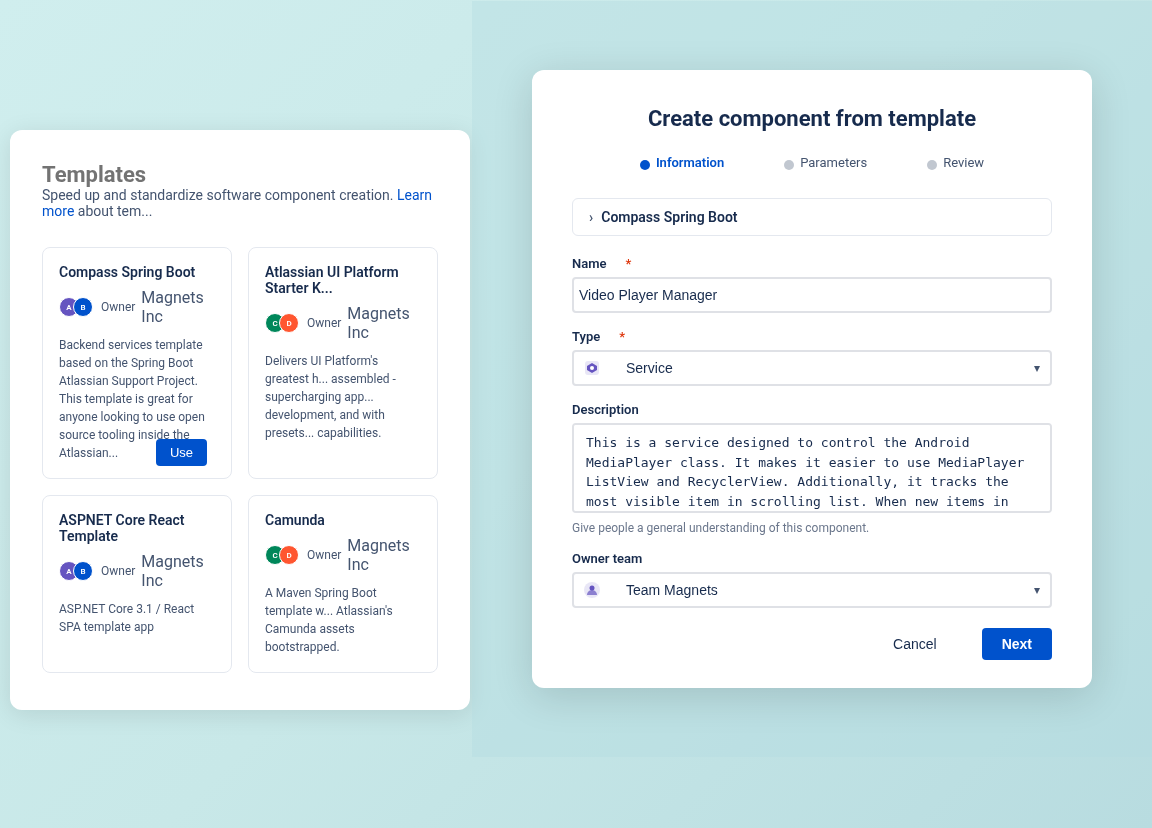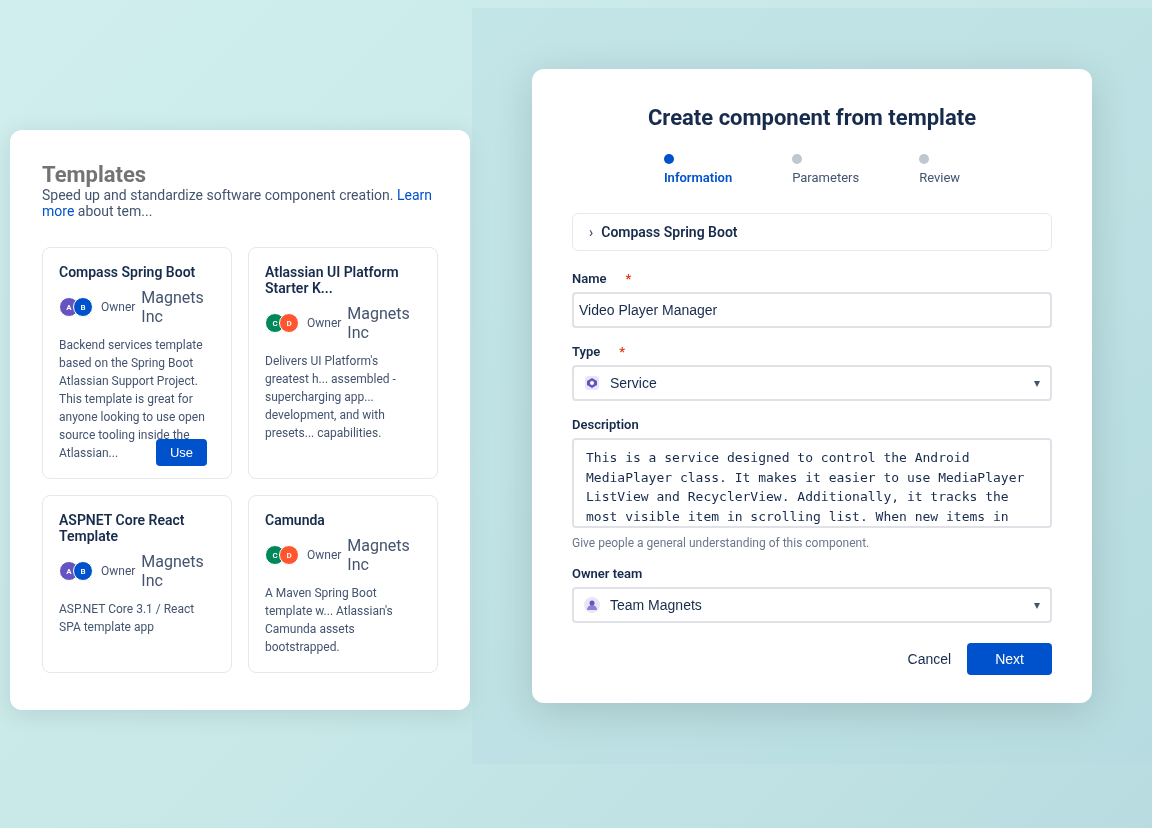--- a/index.html
+++ b/index.html
@@ -133,21 +133,21 @@
       padding: 6px 14px;
       font-size: 13px;
       font-weight: 500;
       cursor: pointer;
     }
 
     
     .modal-overlay {
       position: absolute;
       right: 0;
-      top: 8px;
+      top: 1px;
       width: 680px;
       height: 756px;
       background: rgba(180,220,225,0.4);
       display: flex;
       align-items: center;
       justify-content: center;
     }
 
     
     .modal {
@@ -171,22 +171,22 @@
     .stepper {
       display: flex;
       justify-content: center;
       align-items: flex-start;
       gap: 60px;
       margin-bottom: 28px;
     }
 
     .step {
       display: flex;
-      flex-direction: column;
-      align-items: flex-start;
+      flex-direction: row;
+      align-items: flex-end;
       gap: 6px;
     }
 
     .step-dot {
       width: 10px;
       height: 10px;
       border-radius: 50%;
       background: #c1c7d0;
     }
 
@@ -274,21 +274,21 @@
       top: 50%;
       transform: translateY(-50%);
       width: 20px;
       height: 20px;
       display: flex;
       align-items: center;
       justify-content: center;
     }
 
     .select-with-icon {
-      padding-left: 36px;
+      padding-left: 52px;
     }
 
     .chevron-down {
       position: absolute;
       right: 12px;
       top: 50%;
       transform: translateY(-50%);
       color: #44546f;
       pointer-events: none;
       font-size: 12px;
@@ -311,43 +311,45 @@
       font-size: 12px;
       color: #6b778c;
       margin-top: 4px;
     }
 
     
     .modal-footer {
       display: flex;
       justify-content: flex-end;
       align-items: flex-start;
+      gap: 12px;
       margin-top: 20px;
     }
 
     .cancel-btn {
       background: transparent;
       border: none;
       color: #172b4d;
       font-size: 14px;
       font-weight: 500;
       cursor: pointer;
       padding: 8px 16px;
       border-radius: 4px;
     }
 
     .next-btn {
       background: #0052cc;
       color: #fff;
       border: none;
       border-radius: 4px;
-      padding: 8px 28px;
-      font-size: 14px;
-      font-weight: 400;
+      padding: 8px 20px;
+      font-size: 14px;
+      font-weight: 700;
       cursor: pointer;
+      margin-left: 17px;
     }
   </style>
 </head>
 <body>
 
 <div class="background"></div>
 
 <div class="templates-panel">
   <div class="templates-title">Templates</div>
   <div class="templates-subtitle">

